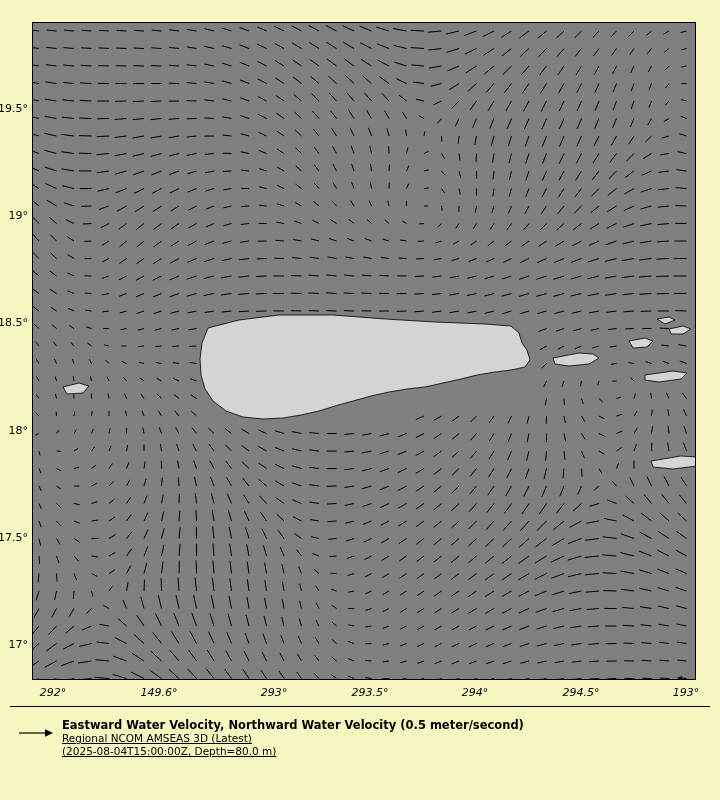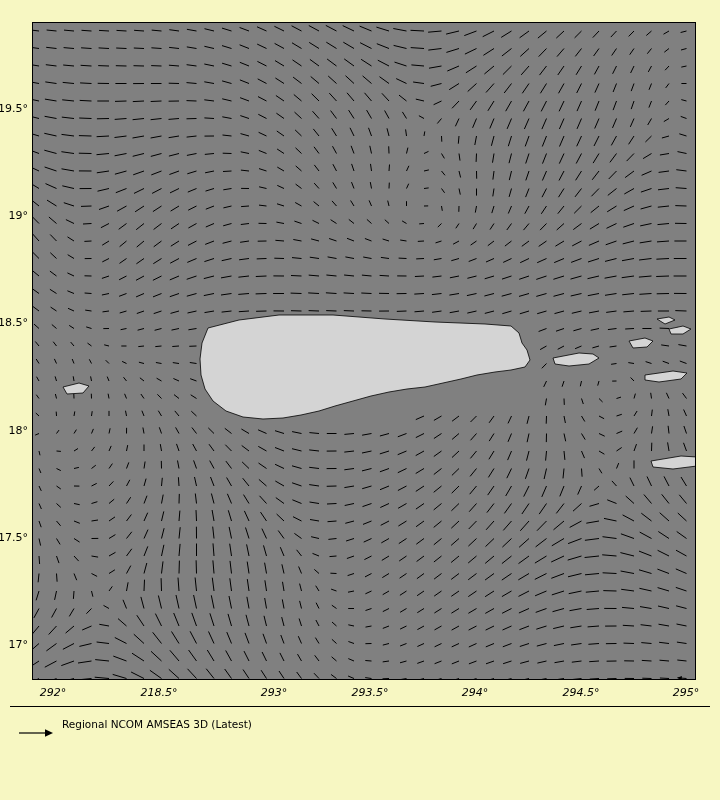--- a/index.html
+++ b/index.html
@@ -85,20 +85,21 @@
   #caption-title {
     font-size: 11.5px;
     font-weight: bold;
     color: #000;
     line-height: 14px;
   }
   .caption-sub {
     font-size: 10.5px;
     color: #000;
     line-height: 13px;
+    text-decoration: underline;
   }
   #hr-top {
     position: absolute;
     left: 10px;
     top: 706px;
     width: 700px;
     height: 1px;
     background: #000;
   }
 </style>
@@ -131,40 +132,42 @@
         <path d="M624,296 L636,294 L642,297 L632,301 Z" fill="#d4d4d4" stroke="#000" stroke-width="0.8"></path>
 
         <path d="M612,352 L640,348 L654,350 L648,356 L626,359 L612,357 Z" fill="#d4d4d4" stroke="#000" stroke-width="0.8"></path>
         <path d="M618,438 L648,433 L664,434 L664,443 L640,446 L620,444 Z" fill="#d4d4d4" stroke="#000" stroke-width="0.8"></path>
 
         <path d="M30,364 L46,360 L56,363 L50,370 L34,371 Z" fill="#d4d4d4" stroke="#000" stroke-width="0.8"></path>
       </svg>
     </div>
 
     <div class="tick-label x-tick" style="left:21px;">292°</div>
-    <div class="tick-label x-tick" style="left:127px;">218.5°</div>
+    <div class="tick-label x-tick" style="left:127px;">149.6°</div>
     <div class="tick-label x-tick" style="left:232px;margin-left:10px;">293°</div>
     <div class="tick-label x-tick" style="left:338px;">293.5°</div>
     <div class="tick-label x-tick" style="left:443px;">294°</div>
     <div class="tick-label x-tick" style="left:549px;text-align:right;">294.5°</div>
-    <div class="tick-label x-tick" style="left:654px;">295°</div>
+    <div class="tick-label x-tick" style="left:654px;">193°</div>
 
     <div class="tick-label y-tick" style="left:-34px; width:30px; top:86px;">19.5°</div>
     <div class="tick-label y-tick" style="left:-34px; width:30px; top:193px;">19°</div>
     <div class="tick-label y-tick" style="left:-34px; width:30px; top:300px;">18.5°</div>
     <div class="tick-label y-tick" style="left:-34px; width:30px; top:408px;">18°</div>
     <div class="tick-label y-tick" style="left:-34px; width:30px; top:515px;">17.5°</div>
     <div class="tick-label y-tick" style="left:-34px; width:30px; top:622px;">17°</div>
   </div>
 
   <div id="hr-top"></div>
 
   <div id="caption-box">
     <svg id="legend-arrow" viewBox="0 0 36 14">
       <line x1="1" y1="7" x2="28" y2="7" stroke="#000" stroke-width="1.2"></line>
       <path d="M27,3.2 L35,7 L27,10.8 z" fill="#000"></path>
     </svg>
     <div id="caption-text">
+      <div id="caption-title">Eastward Water Velocity, Northward Water Velocity (0.5 meter/second)</div>
       <div class="caption-sub">Regional NCOM AMSEAS 3D (Latest)</div>
+      <div class="caption-sub">(2025-08-04T15:00:00Z, Depth=80.0 m)</div>
     </div>
   </div>
 
 </div>
 
 </body></html>

